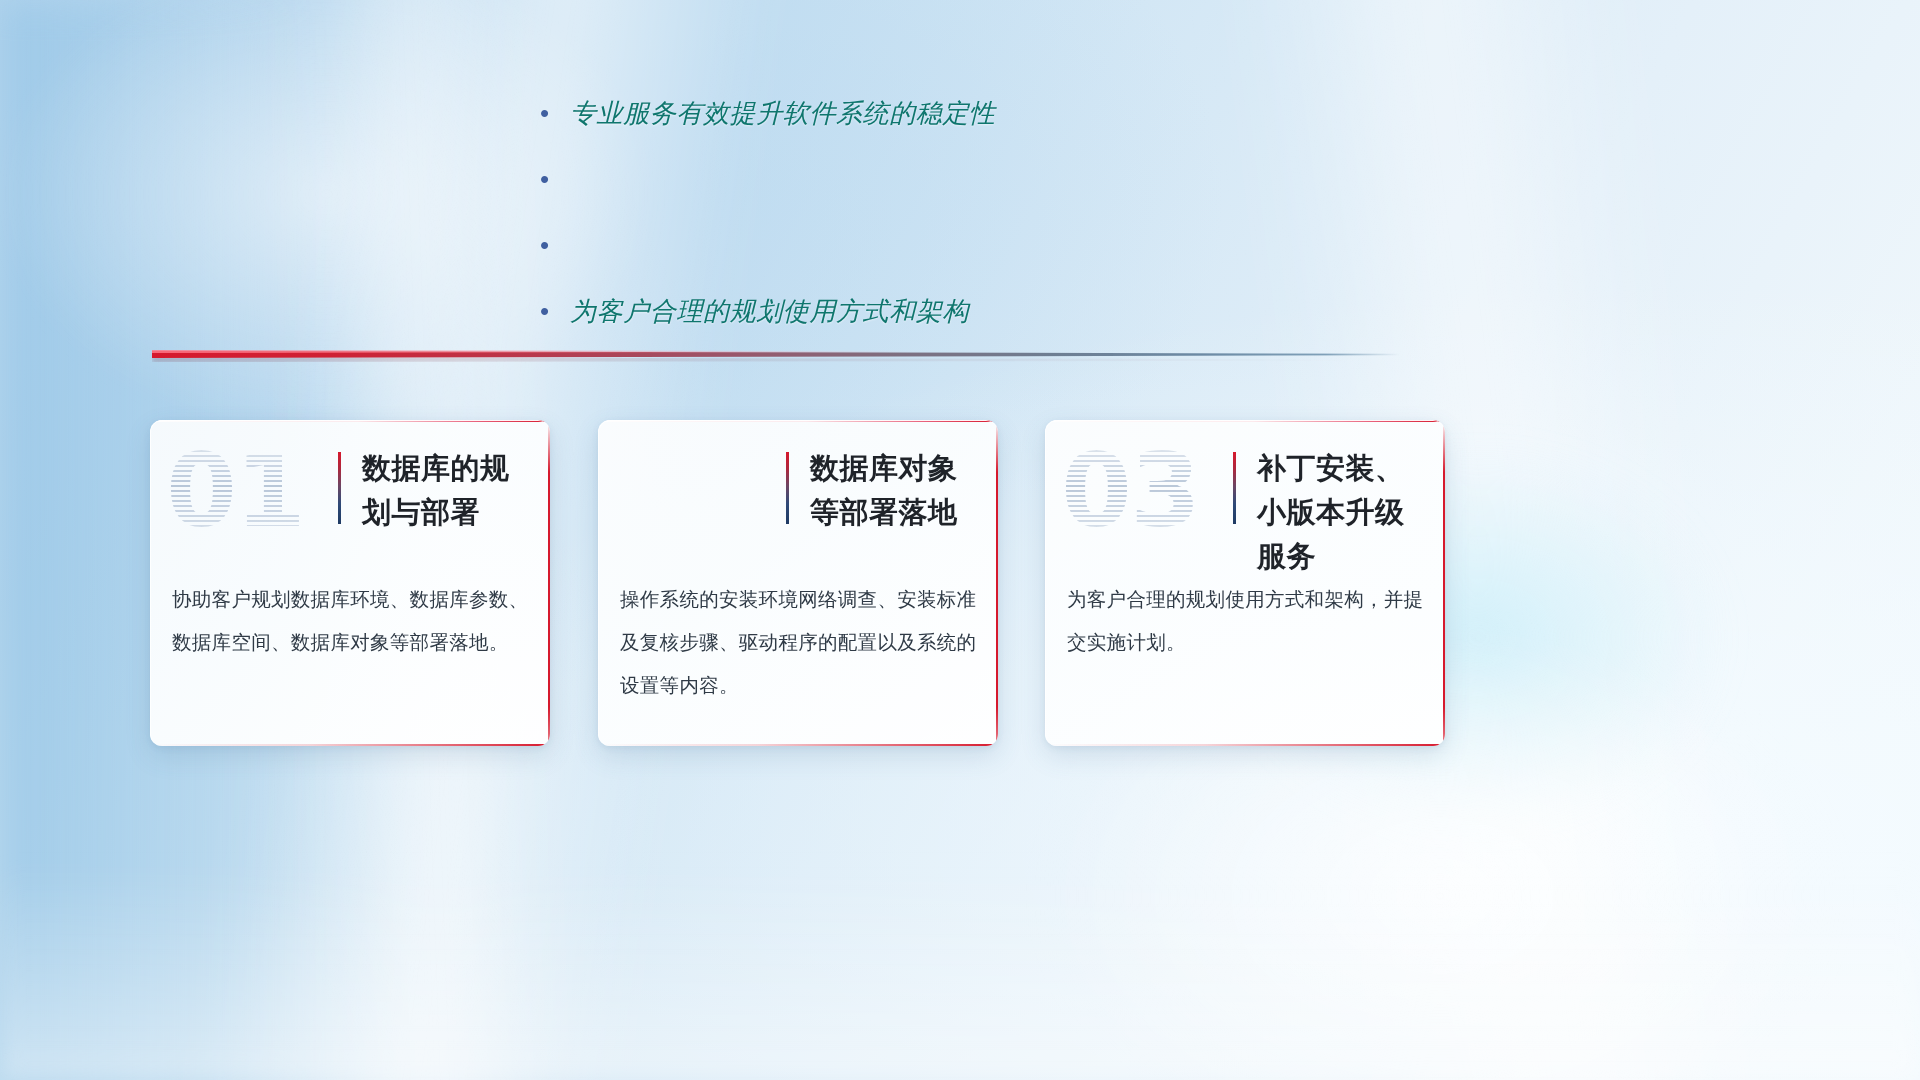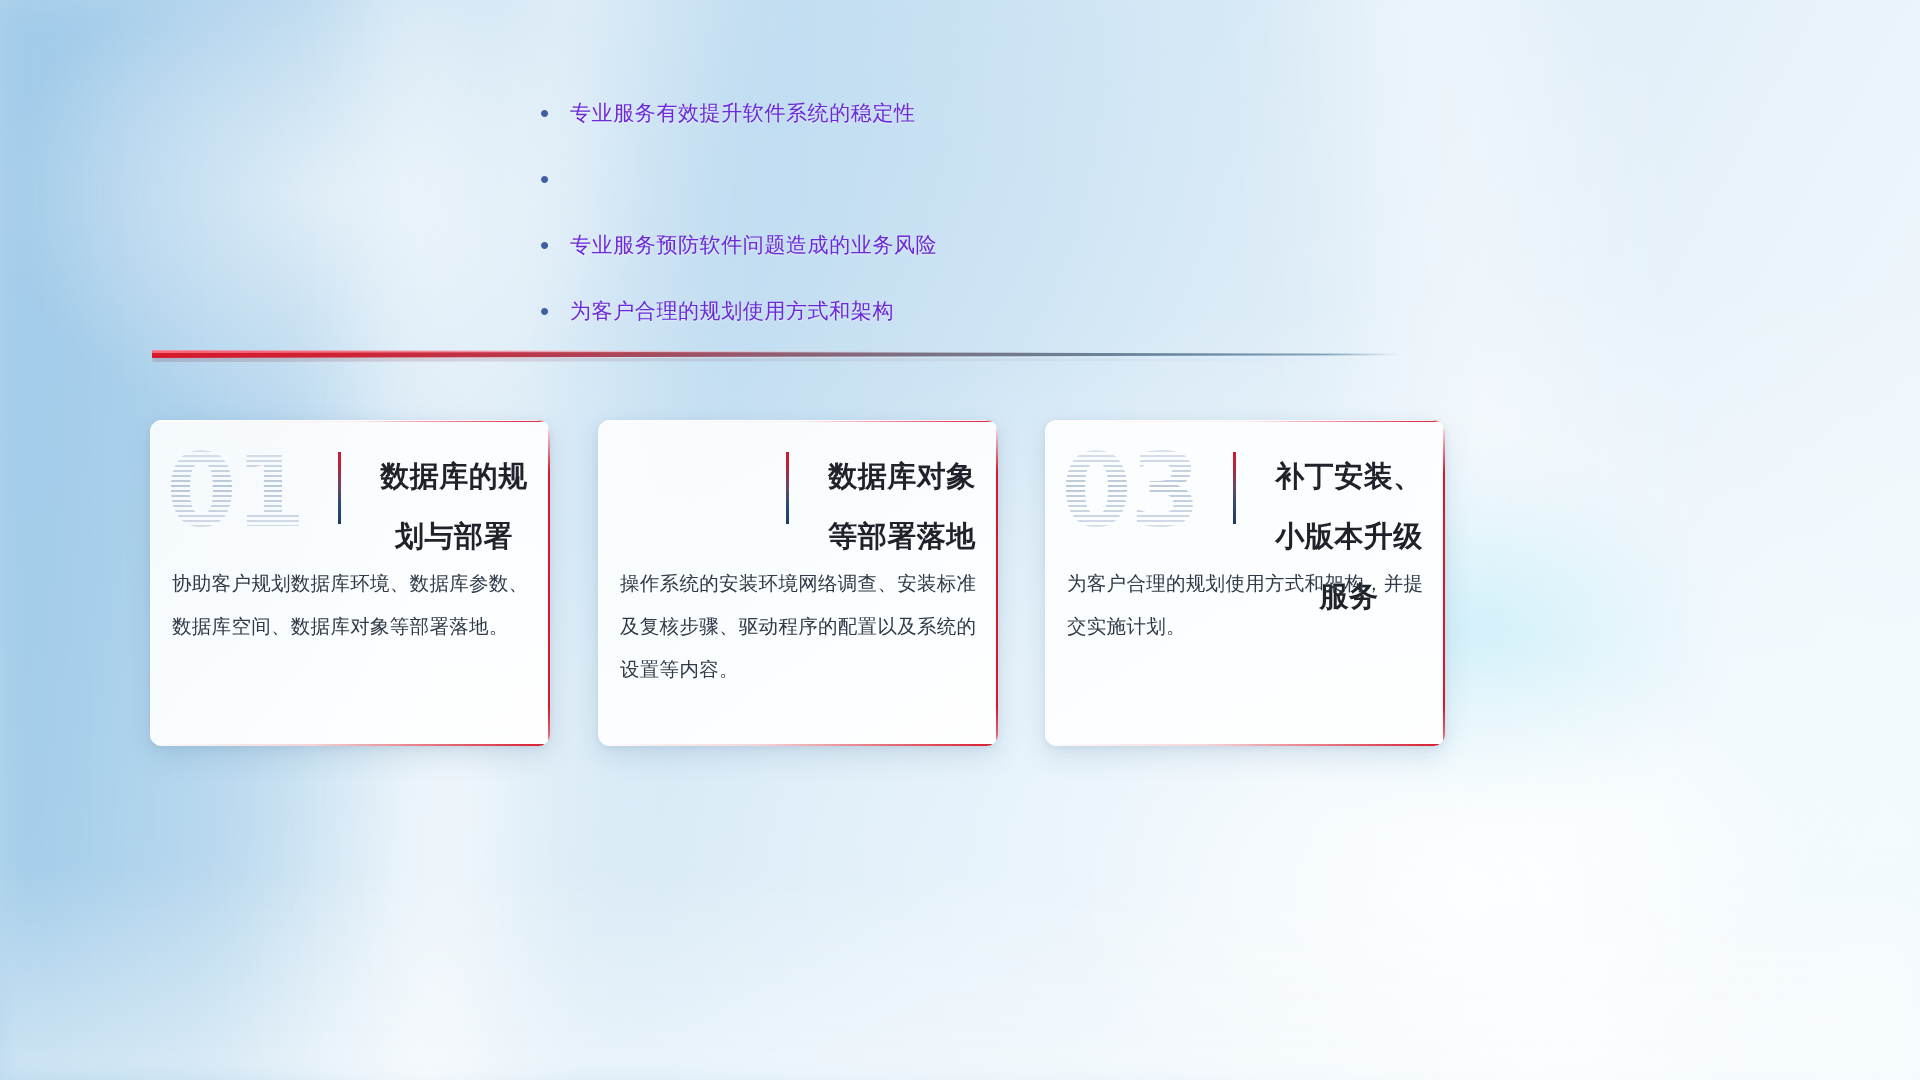--- a/index.html
+++ b/index.html
@@ -69,26 +69,27 @@
     display:flex; align-items:flex-start;
     margin-bottom:16px;
   }
   .bullet-dot {
     width:30px; flex:0 0 30px;
     color:#3f5fa0;
     font-size:26px; line-height:50px;
     text-align:left;
   }
   .bullet-text {
-    font-size:21px; line-height:50px;
-    color:#6d28d9;
+    font-size:26px; line-height:50px;
+    color:#0f766e;
     letter-spacing:.6px;
     font-weight:500;
     white-space:nowrap;
     text-shadow:0 1px 2px rgba(255,255,255,.55);
+    font-style:italic;
   }
 
   
   .divider-wrap {
     position:absolute; left:152px; top:348px; width:1248px; height:14px;
   }
   .divider-wrap .d-thick {
     position:absolute; left:0; top:3px; width:100%; height:7px;
     background:linear-gradient(90deg,
       #d6192d 0%, #cf2134 14%, #b9384b 30%, #9a5569 46%,
@@ -160,28 +161,27 @@
     -webkit-mask-image:linear-gradient(180deg, rgba(0,0,0,.35) 0%, rgba(0,0,0,1) 45%, rgba(0,0,0,.45) 100%);
             mask-image:linear-gradient(180deg, rgba(0,0,0,.35) 0%, rgba(0,0,0,1) 45%, rgba(0,0,0,.45) 100%);
     user-select:none;
   }
   .vbar {
     position:absolute; left:188px; top:32px;
     width:2.6px; height:72px;
     background:linear-gradient(180deg, #d6192d 0%, #b0263c 22%, #6a4664 48%, #2f4a78 72%, #1e3a63 100%);
   }
   .card-title {
-    position:absolute; left:222px; top:26px; right:14px;
-    font-size:29px; line-height:60px;
+    position:absolute; left:212px; top:26px; right:14px;
+    font-size:29px; line-height:44px;
     font-weight:700; color:#1f2329;
     letter-spacing:.5px;
-    text-align:center;
   }
   .card-body {
-    position:absolute; left:22px; right:18px; top:142px;
+    position:absolute; left:22px; right:18px; top:158px;
     font-size:19.5px; line-height:43px;
     color:#2f3a46;
     letter-spacing:.3px;
   }
 </style>
 </head>
 <body>
 
 <div id="bg">
   <div class="bg-base"></div>
@@ -203,21 +203,20 @@
       <span class="bullet-dot">•</span>
       <span class="bullet-text">专业服务有效提升软件系统的稳定性</span>
     </div>
 
     <div class="bullet-row">
       <span class="bullet-dot">•</span>
     </div>
 
     <div class="bullet-row">
       <span class="bullet-dot">•</span>
-      <span class="bullet-text">专业服务预防软件问题造成的业务风险</span>
     </div>
 
     <div class="bullet-row">
       <span class="bullet-dot">•</span>
       <span class="bullet-text">为客户合理的规划使用方式和架构</span>
     </div>
 
   </div>
 
   <div class="divider-wrap">

